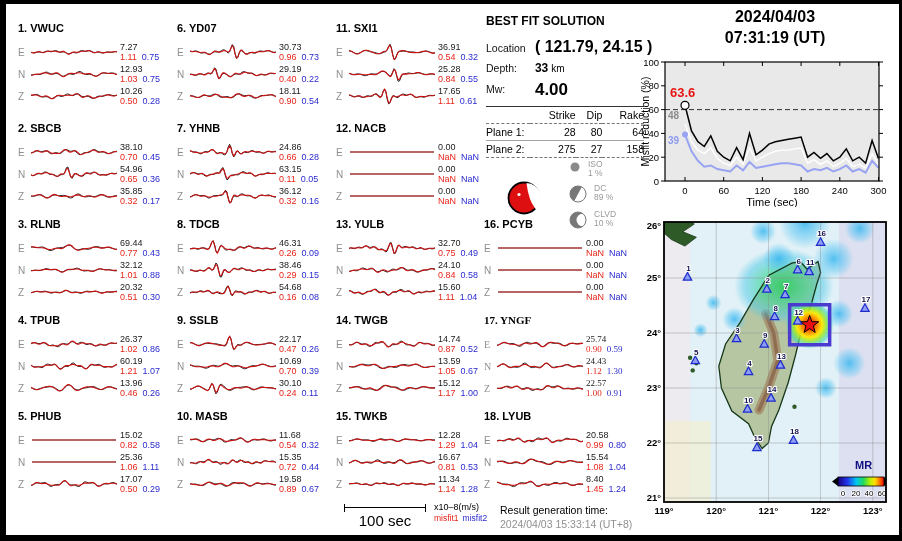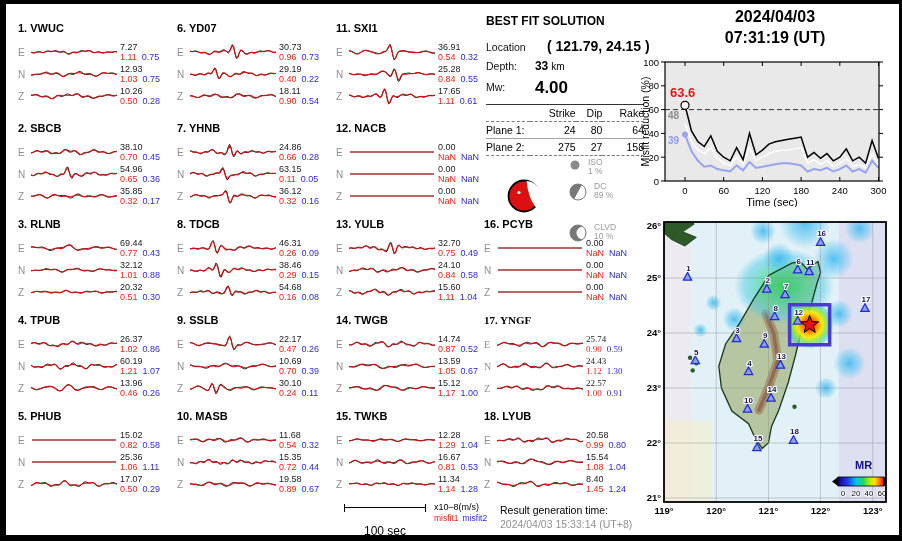--- a/index.html
+++ b/index.html
@@ -15,42 +15,42 @@
   .amp{font-size:9px;color:#1a1a1a;}
   .mline{font-size:9px;}
   .m1{color:#e8251a;}
   .m2{color:#2b2bd0;margin-left:5px;}
   #event-title{position:absolute;left:644px;top:2px;width:250px;text-align:center;
                font-weight:bold;font-size:16px;line-height:21px;}
   #solution{position:absolute;left:480px;top:10px;width:162px;}
   .sol-title{font-size:12px;font-weight:bold;margin-bottom:10px;}
   .sol-row{font-size:10.5px;margin-bottom:5px;white-space:nowrap;}
   .sol-lab{display:inline-block;width:46px;color:#111;}
-  .sol-val-b{font-weight:bold;font-size:14px;margin-left:12px;}
+  .sol-val-b{font-weight:bold;font-size:16px;}
   .depth-v{font-weight:bold;font-size:12px;}
   .unit{font-size:10px;}
   .mw-v{font-weight:bold;font-size:17px;vertical-align:-2px;}
   table.sdr{border-collapse:collapse;font-size:10.5px;margin-top:6px;width:158px;}
   table.sdr td{padding:2px 0 2px 0;text-align:right;}
   table.sdr td.rl{text-align:left;width:44px;}
   table.sdr tr.hd td{border-top:1px solid #333;border-bottom:1px dashed #777;}
   table.sdr tr.p1 td{border-bottom:1px solid #a3a3a3;}
   table.sdr tr.p2 td{border-bottom:1px dashed #777;}
   .mech-row{position:relative;height:92px;}
   #beachball{position:absolute;left:14px;top:16px;}
   .comp{position:absolute;left:82px;display:flex;}
   .comp .txt{margin-left:6px;font-size:8.5px;color:#999;line-height:9px;}
   #misfit-chart{position:absolute;left:634px;top:51px;width:254px;height:152px;}
   #map-panel{position:absolute;left:633px;top:205px;width:257px;height:314px;}
   .foot-left{position:absolute;left:179px;top:498px;font-size:11px;line-height:14px;}
   .foot-left .l2{color:#989898;}
   #scalebar{position:absolute;left:338px;top:500px;width:82px;}
   .sb-line{position:relative;height:8px;border-left:1px solid #000;border-right:1px solid #000;}
   .sb-line::after{content:"";position:absolute;left:0;right:0;top:3px;border-top:1.3px solid #000;}
-  .sb-lab{text-align:center;font-size:12px;margin-top:12px;}
+  .sb-lab{text-align:center;font-size:15px;margin-top:0;}
   #units-blk{position:absolute;left:428px;top:498px;font-size:9px;line-height:11px;}
   .mlabels{font-size:8.5px;}
   .ml1{color:#e8251a;}
   .ml2{color:#2b2bd0;margin-left:4px;}
   #result-blk{position:absolute;left:494px;top:499px;font-size:10.5px;line-height:14px;}
   #result-blk .l2{color:#909090;}
 </style>
 </head>
 <body>
 
@@ -717,21 +717,21 @@
     <table class="sdr">
       <tbody>
           <tr class="hd">
         <td class="rl"></td>
         <td>Strike</td>
         <td>Dip</td>
         <td>Rake</td>
       </tr>
       <tr class="p1">
         <td class="rl">Plane 1:</td>
-        <td>24</td>
+        <td>28</td>
         <td>80</td>
         <td>64</td>
       </tr>
       <tr class="p2">
         <td class="rl">Plane 2:</td>
         <td>275</td>
         <td>27</td>
         <td>158</td>
       </tr>
     </tbody>
@@ -755,21 +755,21 @@
       <div class="comp" style="top:26px;">
         <svg width="20" height="20" viewBox="0 0 20 20">
           <circle cx="10" cy="10" r="8" fill="#ffffff" stroke="#777" stroke-width="1"></circle>
           <path d="M10,2 A8,8 0 0 0 10,18 Z" fill="#777" transform="rotate(28 10 10)"></path>
         </svg>
         <div class="txt">
             <div>DC</div>
             <div>89 %</div>
           </div>
       </div>
-      <div class="comp" style="top:67px;">
+      <div class="comp" style="top:52px;">
         <svg width="20" height="20" viewBox="0 0 20 20">
           <defs>
               <clipPath id="clvdclip">
                 <circle cx="10" cy="10" r="8"></circle>
               </clipPath>
             </defs>
           <g clip-path="url(#clvdclip)">
               <circle cx="10" cy="10" r="8" fill="#777"></circle>
               <circle cx="15" cy="10" r="6.5" fill="#ffffff"></circle>
             </g>

